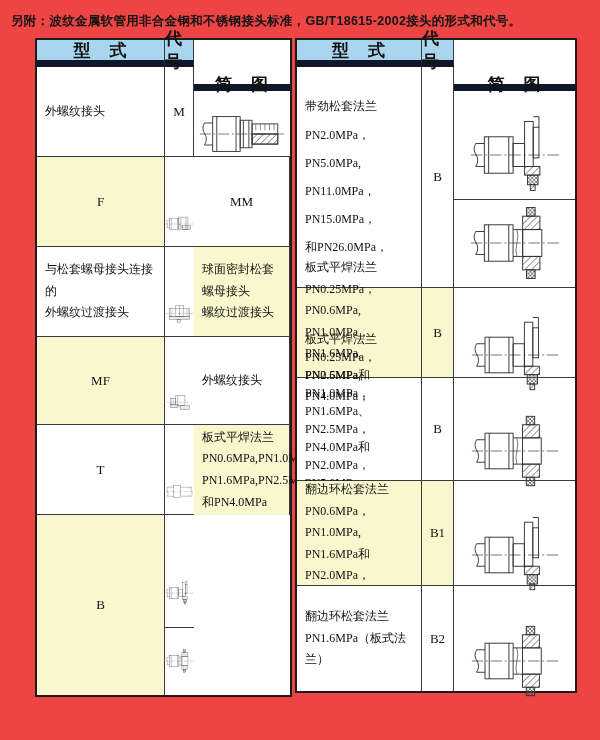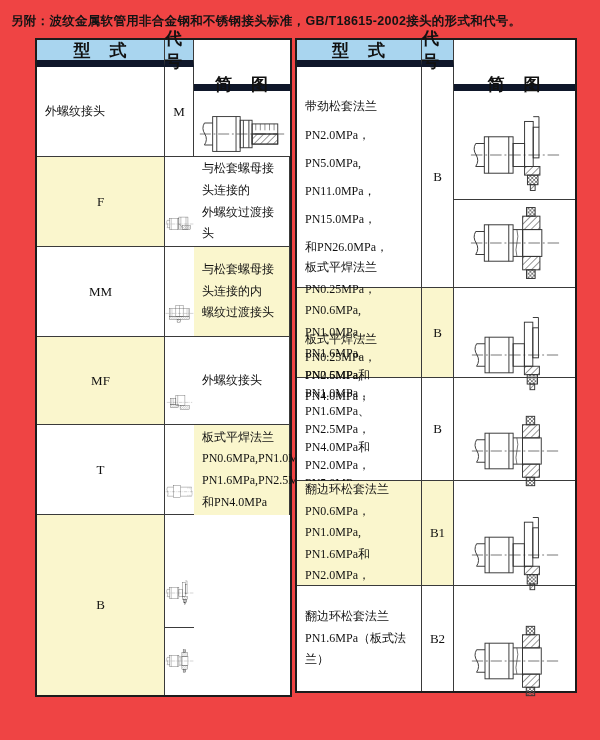--- a/index.html
+++ b/index.html
@@ -140,32 +140,32 @@
     <div class="cell ccell yellow">F</div>
     <div class="cell dcell colend">
       <div class="dhalf">
           <svg class="diag" width="88" height="78" viewBox="0 0 96 84">
             <use href="#sym-base"></use>
             <use href="#sym-f"></use>
           </svg>
         </div>
     </div>
 
+    <div class="cell ccell">MM</div>
     <div class="cell tcell">与松套螺母接头连接的
 外螺纹过渡接头</div>
-    <div class="cell ccell">MM</div>
     <div class="cell dcell colend">
       <div class="dhalf">
           <svg class="diag" width="88" height="78" viewBox="0 0 96 84">
             <use href="#sym-mm-full"></use>
           </svg>
         </div>
     </div>
 
-    <div class="cell tcell yellow">与松套螺母接头连接的内
+    <div class="cell tcell yellow">球面密封松套螺母接头
 螺纹过渡接头</div>
     <div class="cell ccell yellow">MF</div>
     <div class="cell dcell colend">
       <div class="dhalf">
           <svg class="diag" width="88" height="76" viewBox="0 0 96 84">
             <use href="#sym-mf-full"></use>
           </svg>
         </div>
     </div>
 

